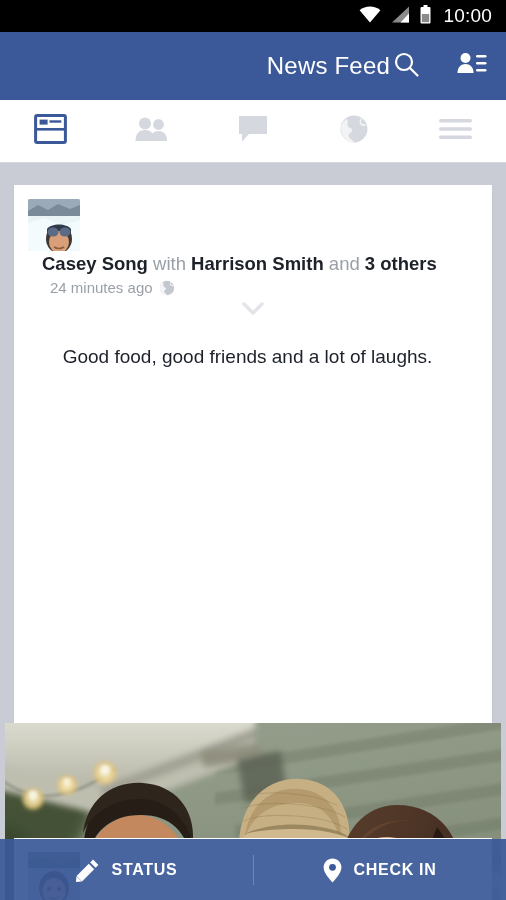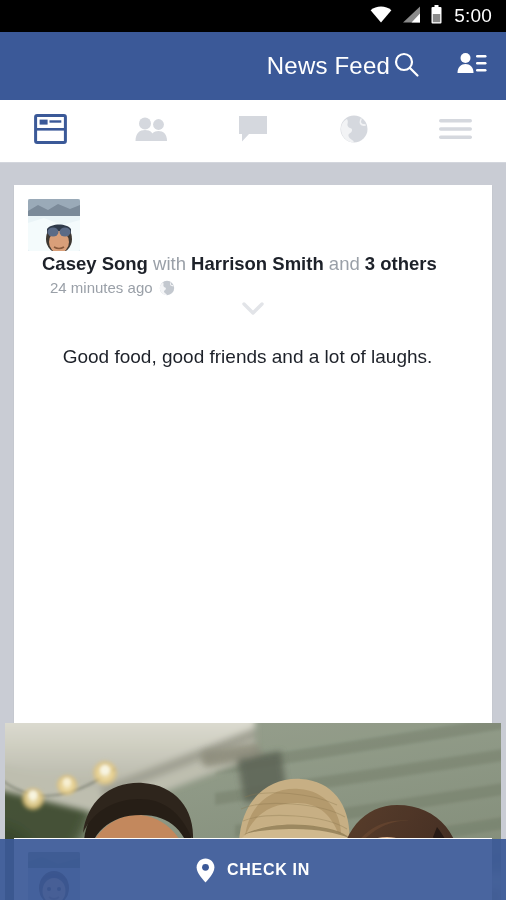--- a/index.html
+++ b/index.html
@@ -271,21 +271,21 @@
       </svg>
     </span>
     <span>
       <svg width="11" height="19" viewBox="0 0 11 19">
         <rect x="3.5" y="0" width="4" height="2" fill="#ffffff"></rect>
         <rect x="0.5" y="2" width="10" height="16.5" rx="1" fill="#ffffff"></rect>
         <rect x="1.8" y="9" width="7.4" height="8.2" fill="#8a8a8a"></rect>
       </svg>
     </span>
   </div>
-  <div class="status-time">5:00</div>
+  <div class="status-time">10:00</div>
 </div>
 
 <div class="app-bar">
   <div class="app-title">News Feed</div>
   <div class="app-actions">
     <div class="app-action">
       <span>
         <svg width="27" height="27" viewBox="0 0 27 27">
           <circle cx="11" cy="11" r="8" fill="none" stroke="#ffffff" stroke-width="2.2"></circle>
           <line x1="17" y1="17" x2="24.5" y2="24.5" stroke="#ffffff" stroke-width="2.2" stroke-linecap="round"></line>
@@ -664,20 +664,30 @@
           <circle cx="31" cy="37" r="2" fill="#2b1d16"></circle>
           <path d="M21 45 Q26 49 31 45" stroke="#8a5a3c" stroke-width="1.8" fill="none"></path>
         </svg>
       </div>
     </div>
   </div>
 
   <div class="composer">
     <div class="composer-item">
       <span>
+        <svg width="24" height="24" viewBox="0 0 24 24" style="display:block">
+          <path d="M17.0 1.6 L22.4 7.0 L19.6 9.8 L14.2 4.4 Z" fill="#ffffff"></path>
+          <path d="M12.8 5.8 L18.2 11.2 L6.0 23.4 L0.6 18.0 Z" fill="#ffffff"></path>
+          <path d="M0.4 18.2 L5.8 23.6 L0.0 24.0 Z" fill="#ffffff"></path>
+        </svg>
+      </span>
+      <span class="ctext">STATUS</span>
+    </div>
+    <div class="composer-item">
+      <span>
         <svg width="19" height="25" viewBox="0 0 19 25" style="display:block">
           <path d="M9.5 0.6 C14.4 0.6 18.4 4.6 18.4 9.5 C18.4 15.6 9.5 24.4 9.5 24.4 C9.5 24.4 0.6 15.6 0.6 9.5 C0.6 4.6 4.6 0.6 9.5 0.6 Z" fill="#ffffff"></path>
           <circle cx="9.5" cy="9.3" r="3.4" fill="#3b5998"></circle>
         </svg>
       </span>
       <span class="ctext">CHECK IN</span>
     </div>
   </div>
 
 </div>

